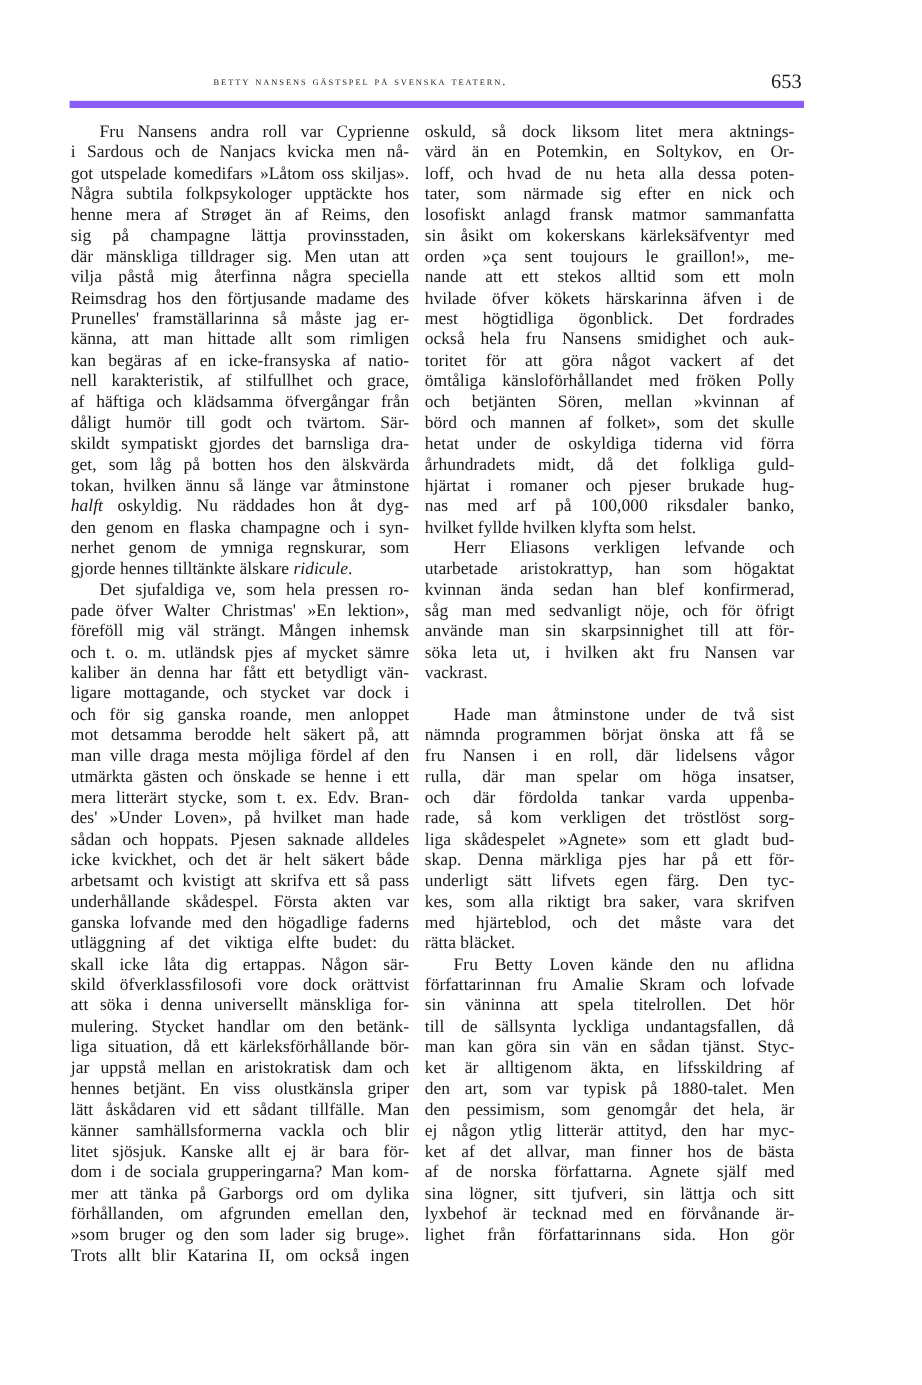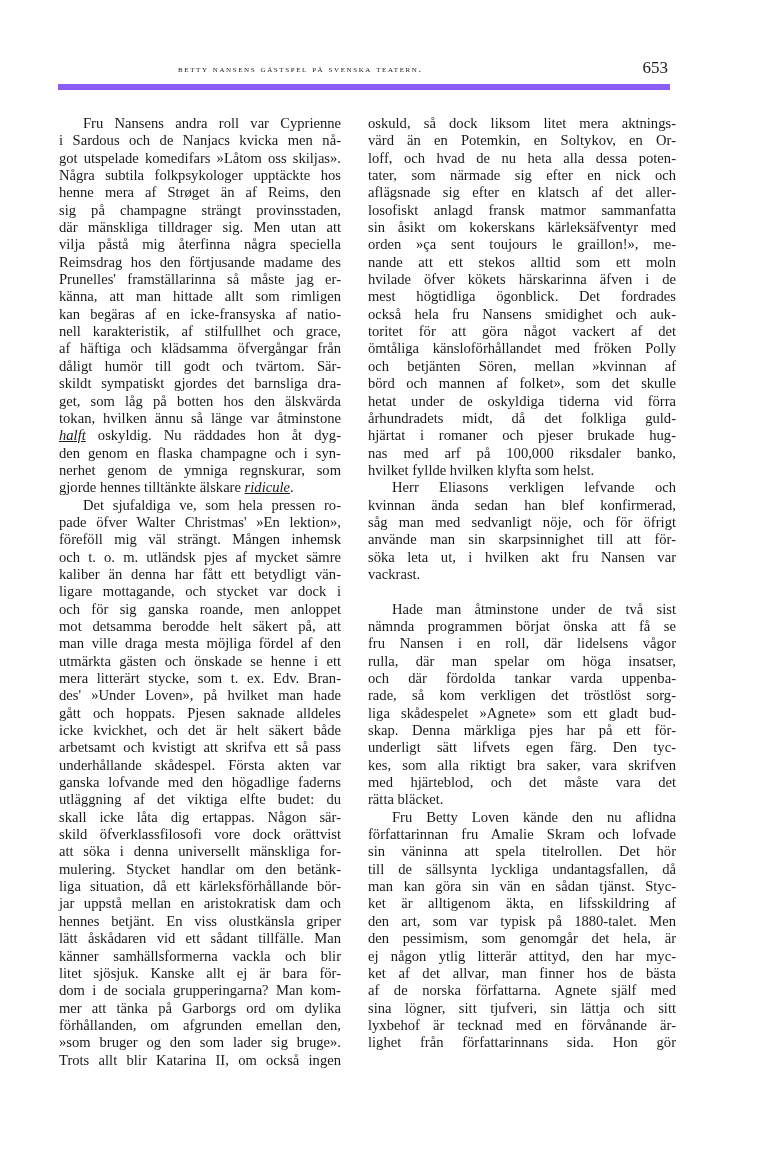--- a/index.html
+++ b/index.html
@@ -15,44 +15,43 @@
       position: absolute; left: 120px; top: 3px;
       font-size: 10.5px; letter-spacing: 1.6px; font-variant: small-caps; text-transform: lowercase;
     }
     .running-title::first-letter { }
     .page-number {
       position: absolute; right: 2px; top: -2px; font-size: 17px;
     }
     .col {
       position: absolute; top: 102px; font-size: 14.6px; line-height: 17.35px;
       text-align: justify;
-      margin-top: 13px;
     }
     .col-left { left: 59px; width: 282px; }
-    .col-right { left: 368px; width: 308px; }
+    .col-right { left: 354px; width: 308px; }
     .line { display: block; white-space: nowrap; text-align: justify; text-align-last: justify; height: 17.35px; overflow: visible; }
     .line.last { text-align-last: left; }
     .line.indent { padding-left: 24px; }
-    em { font-style: italic; text-decoration: underline; }
+    em { font-style: italic; }
   </style>
 </head>
 <body>
 
 <div class="header">
   <span class="running-title">BETTY NANSENS GÄSTSPEL PÅ SVENSKA TEATERN.</span>
   <span class="page-number">653</span>
 </div>
 
 <div class="col col-left" id="col-left">
     <span class="line indent"><span>Fru Nansens andra roll var Cyprienne</span></span>
     <span class="line"><span>i Sardous och de Nanjacs kvicka men nå-</span></span>
     <span class="line"><span>got utspelade komedifars »Låtom oss skiljas».</span></span>
     <span class="line"><span>Några subtila folkpsykologer upptäckte hos</span></span>
     <span class="line"><span>henne mera af Strøget än af Reims, den</span></span>
-    <span class="line"><span>sig på champagne strängt provinsstaden,</span></span>
+    <span class="line"><span>sig på champagne lättja provinsstaden,</span></span>
     <span class="line"><span>där mänskliga tilldrager sig. Men utan att</span></span>
     <span class="line"><span>vilja påstå mig återfinna några speciella</span></span>
     <span class="line"><span>Reimsdrag hos den förtjusande madame des</span></span>
     <span class="line"><span>Prunelles' framställarinna så måste jag er-</span></span>
     <span class="line"><span>känna, att man hittade allt som rimligen</span></span>
     <span class="line"><span>kan begäras af en icke-fransyska af natio-</span></span>
     <span class="line"><span>nell karakteristik, af stilfullhet och grace,</span></span>
     <span class="line"><span>af häftiga och klädsamma öfvergångar från</span></span>
     <span class="line"><span>dåligt humör till godt och tvärtom. Sär-</span></span>
     <span class="line"><span>skildt sympatiskt gjordes det barnsliga dra-</span></span>
@@ -67,21 +66,21 @@
     <span class="line"><span>föreföll mig väl strängt. Mången inhemsk</span></span>
     <span class="line"><span>och t. o. m. utländsk pjes af mycket sämre</span></span>
     <span class="line"><span>kaliber än denna har fått ett betydligt vän-</span></span>
     <span class="line"><span>ligare mottagande, och stycket var dock i</span></span>
     <span class="line"><span>och för sig ganska roande, men anloppet</span></span>
     <span class="line"><span>mot detsamma berodde helt säkert på, att</span></span>
     <span class="line"><span>man ville draga mesta möjliga fördel af den</span></span>
     <span class="line"><span>utmärkta gästen och önskade se henne i ett</span></span>
     <span class="line"><span>mera litterärt stycke, som t. ex. Edv. Bran-</span></span>
     <span class="line"><span>des' »Under Loven», på hvilket man hade</span></span>
-    <span class="line"><span>gått och hoppats. Pjesen saknade alldeles</span></span>
+    <span class="line"><span>sådan och hoppats. Pjesen saknade alldeles</span></span>
     <span class="line"><span>icke kvickhet, och det är helt säkert både</span></span>
     <span class="line"><span>arbetsamt och kvistigt att skrifva ett så pass</span></span>
     <span class="line"><span>underhållande skådespel. Första akten var</span></span>
     <span class="line"><span>ganska lofvande med den högadlige faderns</span></span>
     <span class="line"><span>utläggning af det viktiga elfte budet: du</span></span>
     <span class="line"><span>skall icke låta dig ertappas. Någon sär-</span></span>
     <span class="line"><span>skild öfverklassfilosofi vore dock orättvist</span></span>
     <span class="line"><span>att söka i denna universellt mänskliga for-</span></span>
     <span class="line"><span>mulering. Stycket handlar om den betänk-</span></span>
     <span class="line"><span>liga situation, då ett kärleksförhållande bör-</span></span>
@@ -94,38 +93,38 @@
     <span class="line"><span>mer att tänka på Garborgs ord om dylika</span></span>
     <span class="line"><span>förhållanden, om afgrunden emellan den,</span></span>
     <span class="line"><span>»som bruger og den som lader sig bruge».</span></span>
     <span class="line"><span>Trots allt blir Katarina II, om också ingen</span></span>
   </div>
 <div class="col col-right" id="col-right">
     <span class="line"><span>oskuld, så dock liksom litet mera aktnings-</span></span>
     <span class="line"><span>värd än en Potemkin, en Soltykov, en Or-</span></span>
     <span class="line"><span>loff, och hvad de nu heta alla dessa poten-</span></span>
     <span class="line"><span>tater, som närmade sig efter en nick och</span></span>
-    <span class="line"><span>aflägsnade sig efter en klatsch af det aller-</span></span>
     <span class="line"><span>losofiskt anlagd fransk matmor sammanfatta</span></span>
     <span class="line"><span>sin åsikt om kokerskans kärleksäfventyr med</span></span>
     <span class="line"><span>orden »ça sent toujours le graillon!», me-</span></span>
     <span class="line"><span>nande att ett stekos alltid som ett moln</span></span>
     <span class="line"><span>hvilade öfver kökets härskarinna äfven i de</span></span>
     <span class="line"><span>mest högtidliga ögonblick. Det fordrades</span></span>
     <span class="line"><span>också hela fru Nansens smidighet och auk-</span></span>
     <span class="line"><span>toritet för att göra något vackert af det</span></span>
     <span class="line"><span>ömtåliga känsloförhållandet med fröken Polly</span></span>
     <span class="line"><span>och betjänten Sören, mellan »kvinnan af</span></span>
     <span class="line"><span>börd och mannen af folket», som det skulle</span></span>
     <span class="line"><span>hetat under de oskyldiga tiderna vid förra</span></span>
     <span class="line"><span>århundradets midt, då det folkliga guld-</span></span>
     <span class="line"><span>hjärtat i romaner och pjeser brukade hug-</span></span>
     <span class="line"><span>nas med arf på 100,000 riksdaler banko,</span></span>
     <span class="line last"><span>hvilket fyllde hvilken klyfta som helst.</span></span>
     <span class="line indent"><span>Herr Eliasons verkligen lefvande och</span></span>
+    <span class="line"><span>utarbetade aristokrattyp, han som högaktat</span></span>
     <span class="line"><span>kvinnan ända sedan han blef konfirmerad,</span></span>
     <span class="line"><span>såg man med sedvanligt nöje, och för öfrigt</span></span>
     <span class="line"><span>använde man sin skarpsinnighet till att för-</span></span>
     <span class="line"><span>söka leta ut, i hvilken akt fru Nansen var</span></span>
     <span class="line last"><span>vackrast.</span></span>
     <span class="line">&nbsp;</span>
     <span class="line indent"><span>Hade man åtminstone under de två sist</span></span>
     <span class="line"><span>nämnda programmen börjat önska att få se</span></span>
     <span class="line"><span>fru Nansen i en roll, där lidelsens vågor</span></span>
     <span class="line"><span>rulla, där man spelar om höga insatser,</span></span>

